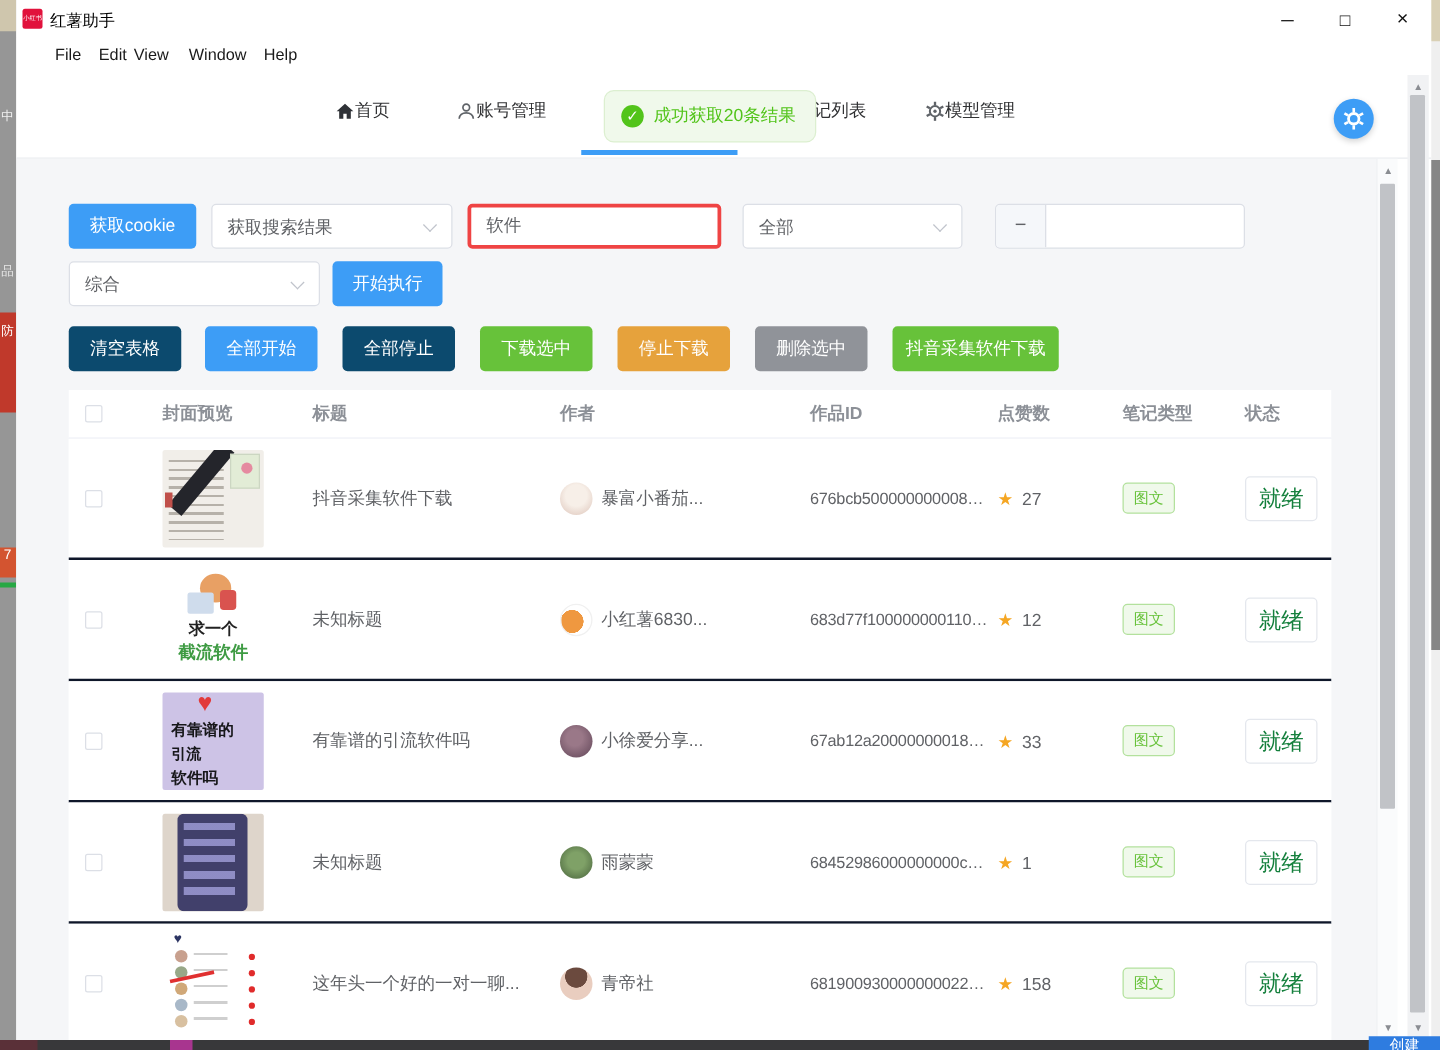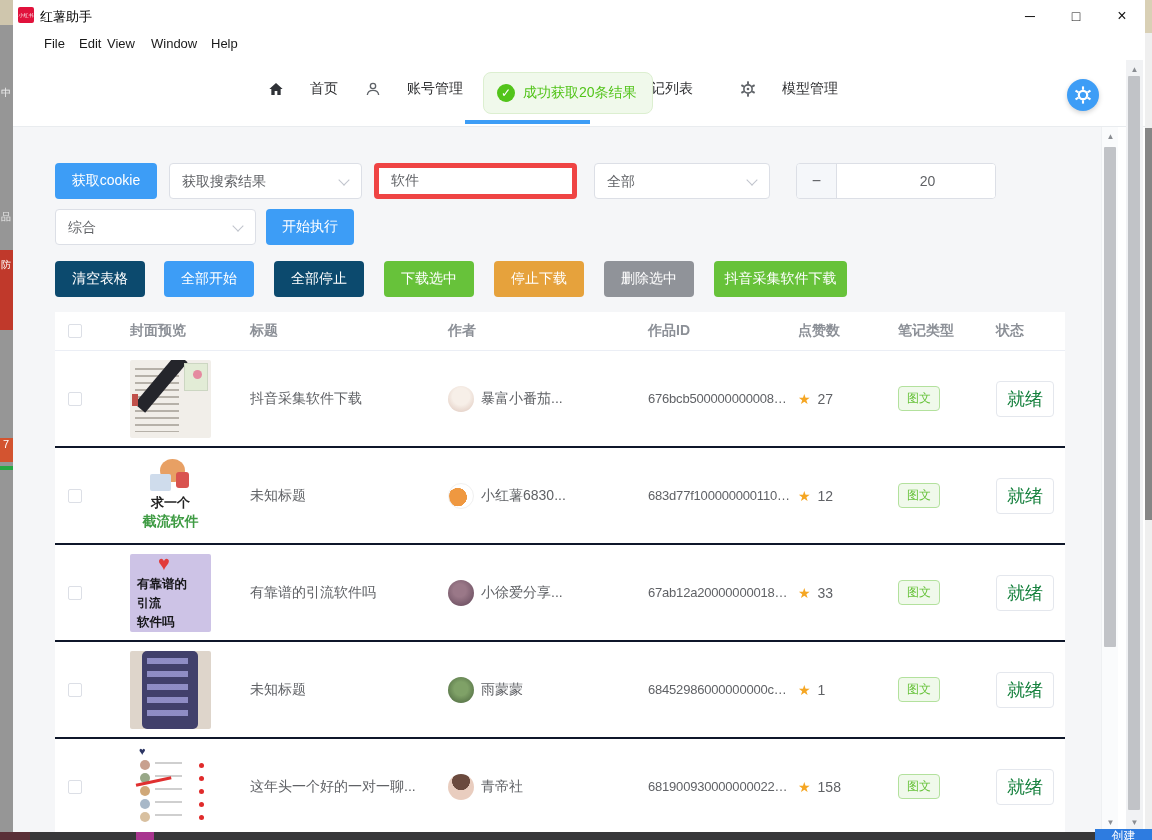--- a/index.html
+++ b/index.html
@@ -39,21 +39,21 @@
   .wb-min { left:1001px; } .wb-max { left:1047px; } .wb-close { left:1093px; font-size:16px; }
 
   
   .menubar { position:absolute; left:0; top:30px; width:100%; height:28px; background:#fff; }
   .menu-item { position:absolute; top:6px; font-size:13px; color:#1a1a1a;margin-left:29px; }
   .mi-0{left:2px}.mi-1{left:37px}.mi-2{left:65px}.mi-3{left:109px}.mi-4{left:169px}
 
   
   .navbar { position:absolute; left:0; top:58px; width:100%; height:69px; background:#fff; }
   .nav-border { position:absolute; left:0; top:68px; width:100%; height:1px; background:#e9ecef; }
-  .nav-item { position:absolute; top:22px; display:flex; align-items:center; gap:26px;
+  .nav-item { position:absolute; top:22px; display:flex; align-items:center; gap:0;
               font-size:14px; color:#303133; cursor:default; }
   .ni-0{left:255px}.ni-1{left:352px}.ni-2{left:624px}.ni-3{left:727px}
   .tab-underline { position:absolute; left:452px; top:62px; width:125px; height:4px; background:#3d9df6; }
   .toast { position:absolute; left:470px; top:14px; width:170px; height:42px; background:#f0f9eb;
            border:1px solid #dcefd0; border-radius:8px; display:flex; align-items:center; gap:8px;
            padding-left:13px; z-index:6; }
   .toast-check { width:18px; height:18px; border-radius:50%; background:#52c41a; color:#fff;
                  font-size:12px; line-height:18px; text-align:center; flex:none; }
   .toast-msg { font-size:14px; color:#52c41a; white-space:nowrap; }
   .fab { position:absolute; left:1054px; top:21px; width:32px; height:32px; border-radius:50%;
@@ -65,21 +65,21 @@
 
   .btn { position:absolute; height:36px; border:none; border-radius:4px; color:#fff; font-size:14px;
          font-family:"Liberation Sans", sans-serif; cursor:pointer; }
   .btn-blue{background:#3d9df6}.btn-red{background:#0c4a6e}.btn-green{background:#67c23a}
   .btn-orange{background:#e6a23c}.btn-gray{background:#909399}
 
   .field { position:absolute; height:36px; background:#fff; border:1px solid #dcdfe6; border-radius:4px;
            font-size:14px; color:#606266; line-height:34px; padding-left:12px; }
   .chev { position:absolute; right:13px; top:12px; width:8px; height:8px;
           border-right:1.6px solid #c0c4cc; border-bottom:1.6px solid #c0c4cc; transform:rotate(45deg); }
-  input.field-input { position:absolute; height:36px; background:#fff; border:5px solid #ef4444; border-radius:4px;
+  input.field-input { position:absolute; height:36px; background:#fff; border:3px solid #ef4444; border-radius:4px;
           font-size:14px; color:#606266; padding-left:12px; outline:none; font-family:"Liberation Sans", sans-serif; }
 
   .r1 { top:163px; } .r2 { top:209px; } .r3 { top:261px; }
   .btn-cookie { left:42px; width:102px; }
   .sel-action { left:156px; width:193px; }
   .inp-keyword { left:361px; width:203px; }
   .sel-scope { left:581px; width:176px; }
   .stepper { position:absolute; left:783px; top:163px; width:200px; height:36px; display:flex;
              border:1px solid #dcdfe6; border-radius:4px; background:#fff; overflow:hidden; }
   .step-btn { width:40px; background:#f5f7fa; color:#606266; font-size:16px; text-align:center;
@@ -267,21 +267,20 @@
       <span>获取搜索结果</span>
       <span class="chev"></span>
     </div>
     <input class="field-input r1 inp-keyword" value="软件" style="">
     <div class="field r1 sel-scope">
       <span>全部</span>
       <span class="chev"></span>
     </div>
     <div class="stepper">
       <span class="step-btn step-minus">−</span>
-      <input class="step-input" value="20" style="">
 
     </div>
     <div class="field r2 sel-sort">
       <span>综合</span>
       <span class="chev"></span>
     </div>
     <button class="btn btn-blue r2 btn-start">开始执行</button>
 
     <button class="btn btn-red r3 a-0">清空表格</button>
     <button class="btn btn-blue r3 a-1">全部开始</button>

